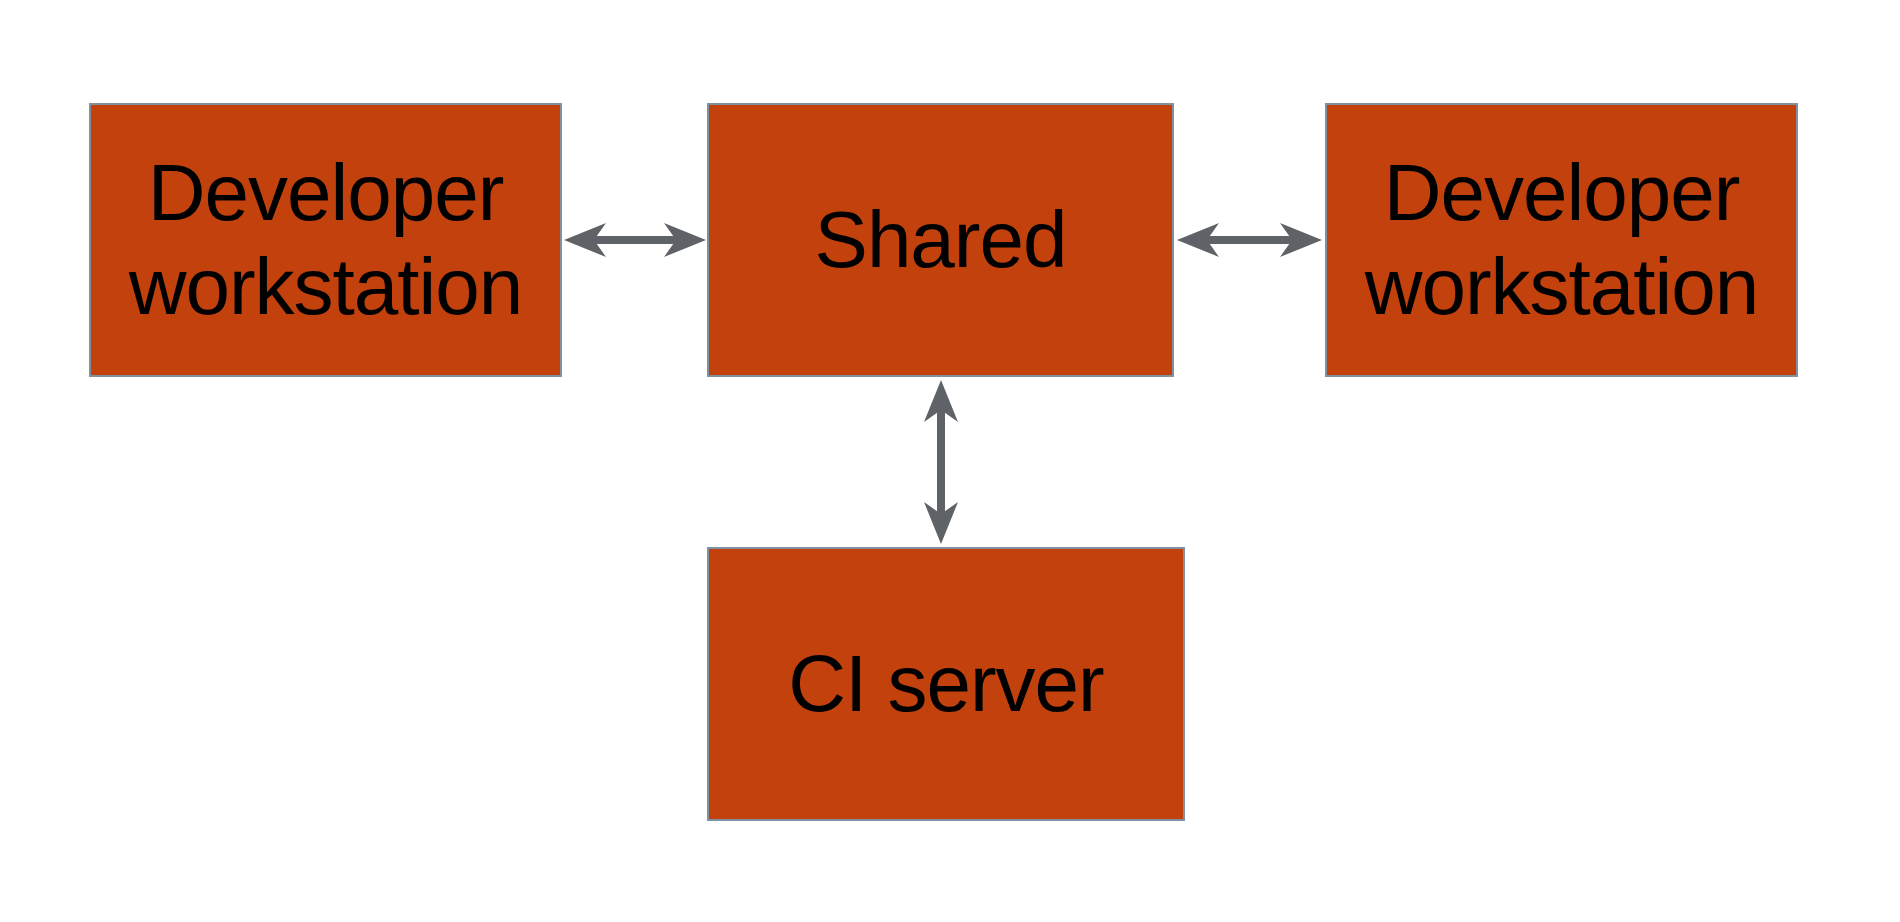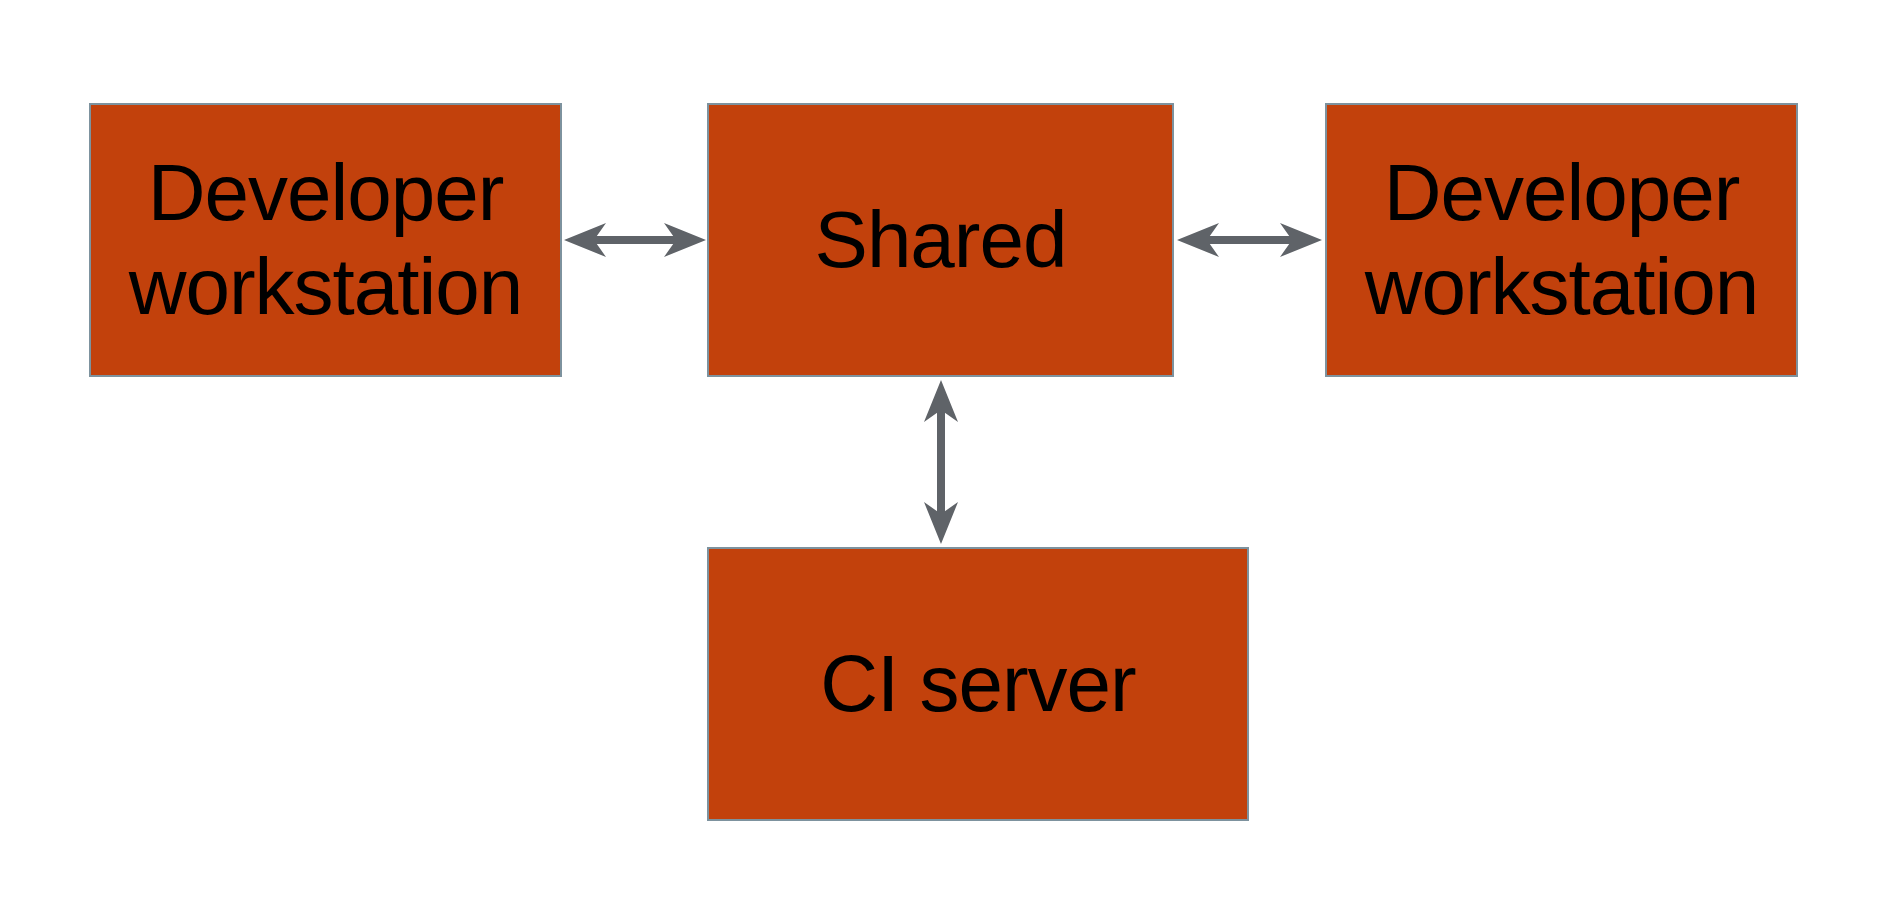--- a/index.html
+++ b/index.html
@@ -36,21 +36,21 @@
   .node-label {
     color: #000000;
     font-size: 80px;
     line-height: 94px;
     letter-spacing: -1px;
   }
   .node-label span { display: block; }
   .node-left  { left: 89px;   top: 103px; width: 473px; height: 274px; }
   .node-cache { left: 707px;  top: 103px; width: 467px; height: 274px; }
   .node-right { left: 1325px; top: 103px; width: 473px; height: 274px; }
-  .node-ci    { left: 707px;  top: 547px; width: 542px; height: 274px; }
+  .node-ci    { left: 707px;  top: 547px; width: 478px; height: 274px; }
 </style>
 </head>
 <body>
 
 <div class="canvas">
 
   <svg class="arrows-layer" viewBox="0 0 1900 922" xmlns="http://www.w3.org/2000/svg">
 
     <g>
       <polygon class="arrow" points="564,240 606,223 594,240 606,257"></polygon>

